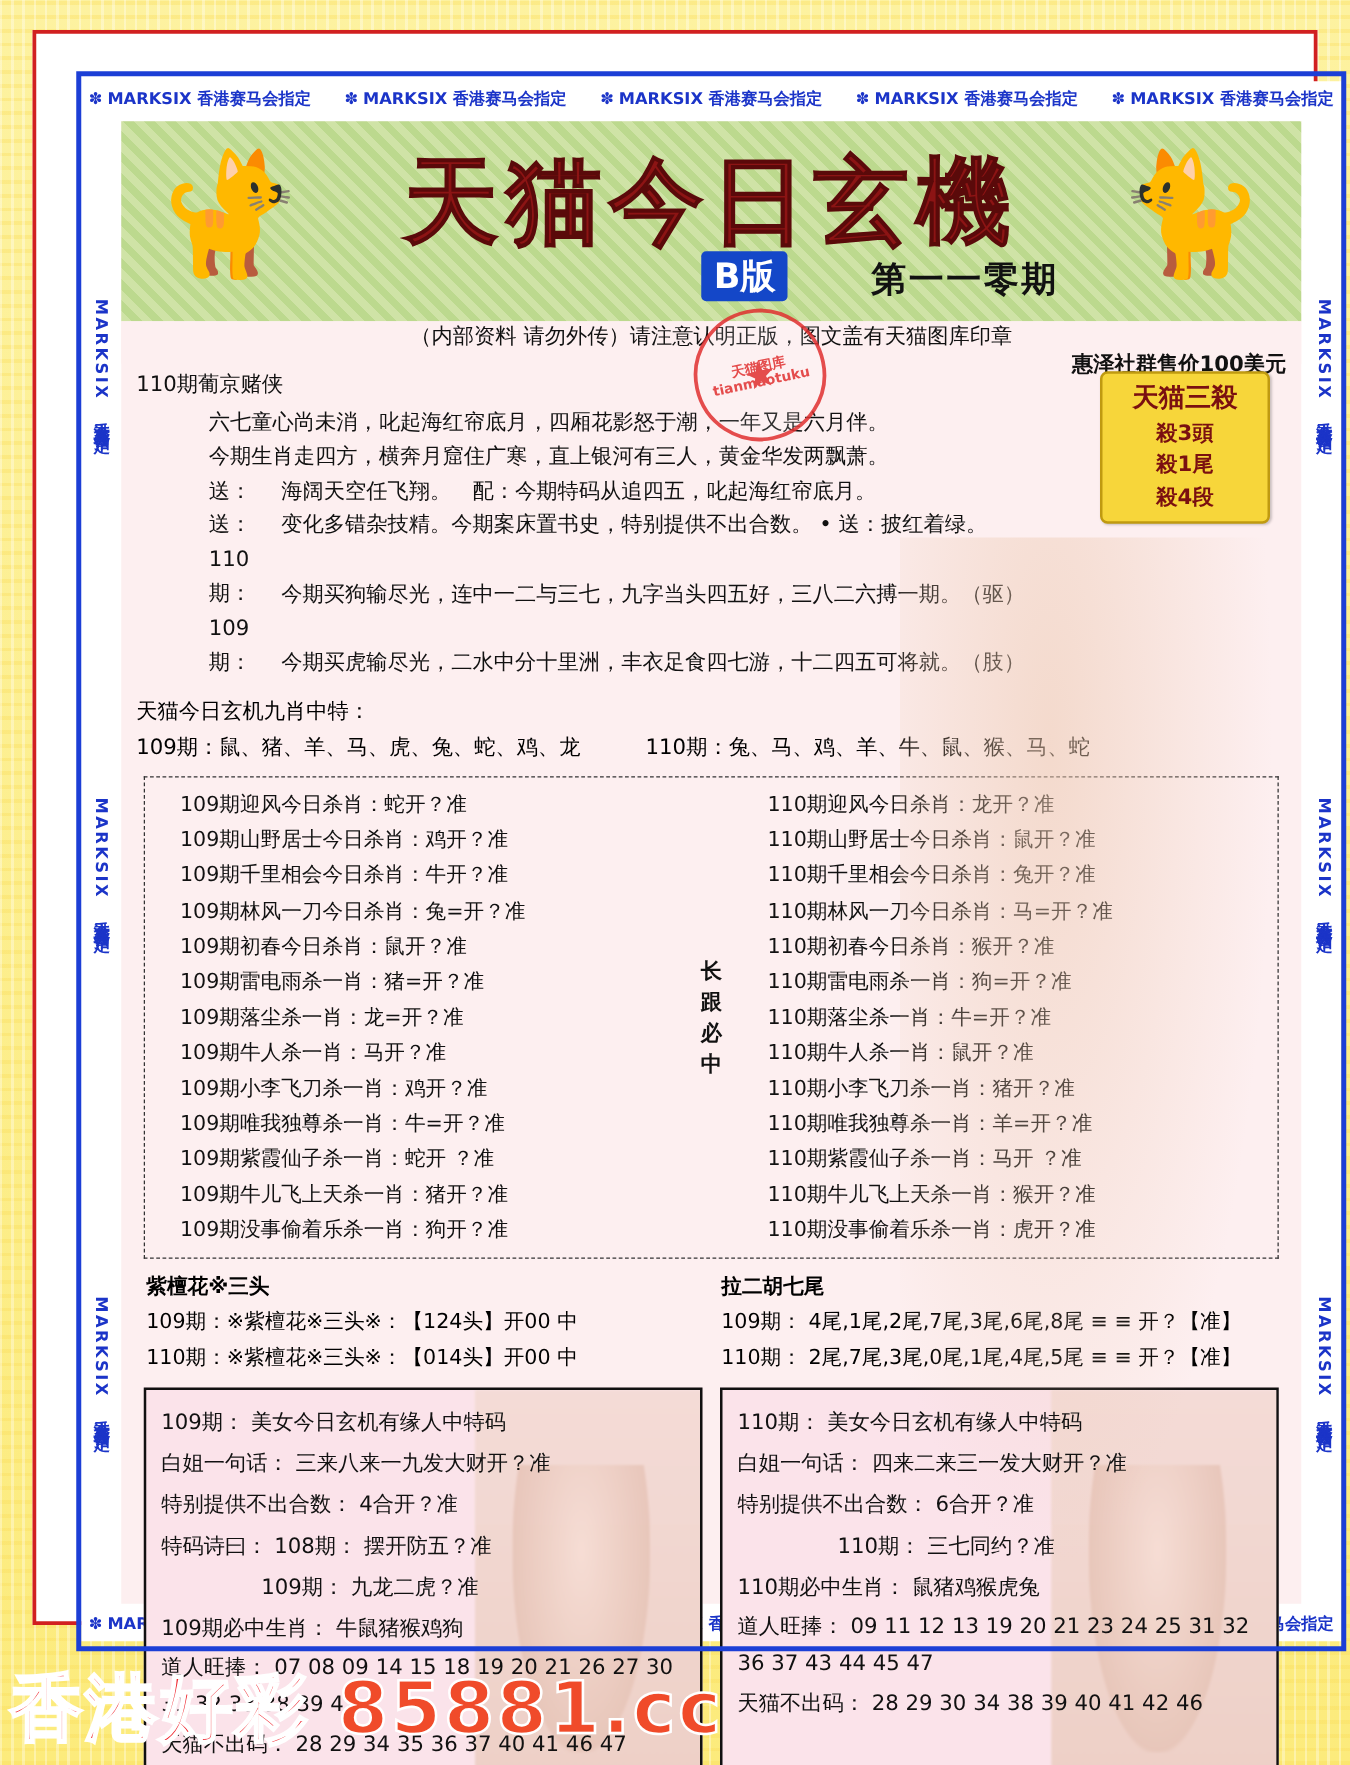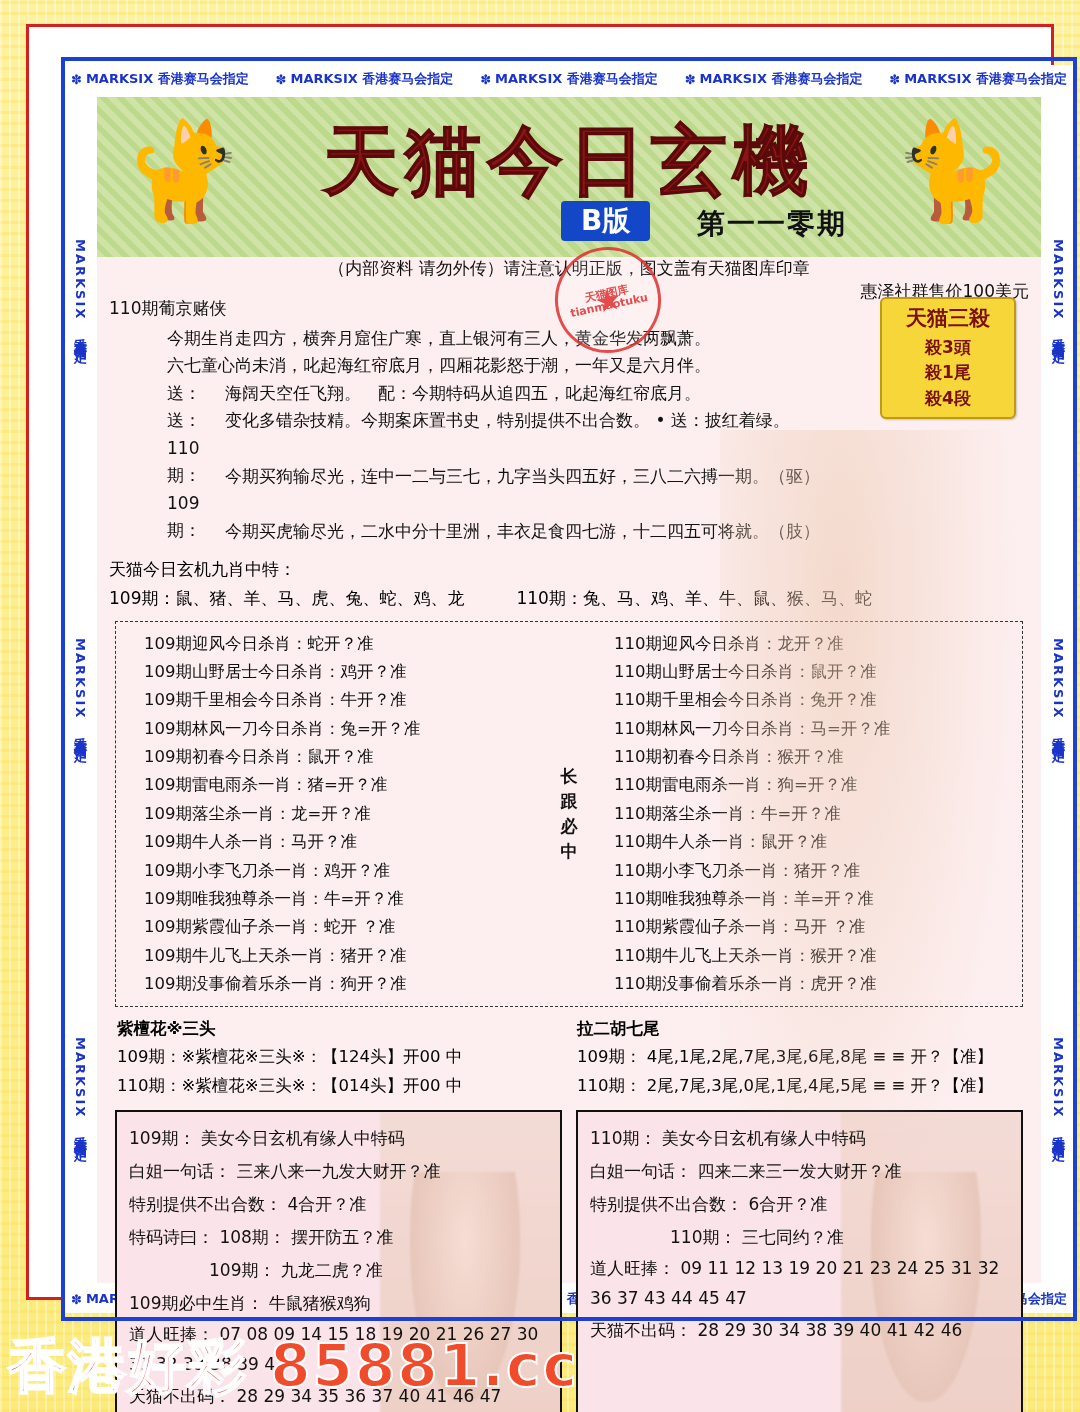--- a/index.html
+++ b/index.html
@@ -72,42 +72,42 @@
   .title-main{
     position:absolute;left:0;right:0;top:14px;text-align:center;
     font-family:"DejaVu Serif","Liberation Serif",serif;
     font-size:76px;font-weight:bold;color:#8c1414;
     -webkit-text-stroke:1px #5a0a0a;
     letter-spacing:6px;
   }
   .badge-b{
     position:absolute;left:464px;top:104px;
     background:#1447c8;color:#fff;font-size:28px;font-weight:bold;
-    padding:1px 20px;border-radius:4px;
+    padding:1px 10px;border-radius:4px;
   }
   .issue{
     position:absolute;left:600px;top:108px;
     font-size:28px;font-weight:bold;color:#111;letter-spacing:2px;
   }
   .seal{
     position:absolute;left:458px;top:150px;width:100px;height:100px;
     border:3px solid #e03030;border-radius:50%;
     color:#e03030;font-size:11px;font-weight:bold;
     display:flex;align-items:center;justify-content:center;text-align:center;
     transform:rotate(-12deg);opacity:.85;z-index:6;line-height:1.1;
     background:rgba(255,255,255,.15);
   }
   .seal .star{position:absolute;font-size:30px;}
 
   .notice{
     height:34px;display:flex;align-items:center;
     font-size:17px;color:#111;padding:0 12px;box-sizing:border-box;
     background:#fdeff0;position:relative;flex-direction:column;
   }
-  .notice .price{margin-left:auto;font-weight:normal;}
+  .notice .price{margin-left:auto;font-weight:bold;}
 
   .body-area{position:relative;padding:4px 12px 0 12px;}
   .poem-block{font-size:17px;line-height:1.62;color:#111;}
   .poem-block .ttl{margin-bottom:2px;}
   .indent{padding-left:58px;}
   .lbl{display:inline-block;width:58px;}
 
   .triple-box{
     position:absolute;right:25px;top:6px;width:132px;
     background:#f7d63a;border:2px solid #c09a10;border-radius:6px;
@@ -259,22 +259,22 @@
 
       <div class="triple-box">
         <div class="hd">天猫三殺</div>
         <div>殺3頭</div>
         <div>殺1尾</div>
         <div>殺4段</div>
       </div>
 
       <div class="poem-block">
         <div class="ttl">110期葡京赌侠</div>
+        <div class="indent">六七童心尚未消，叱起海红帘底月，四厢花影怒于潮，一年又是六月伴。</div>
         <div class="indent">今期生肖走四方，横奔月窟住广寒，直上银河有三人，黄金华发两飘萧。</div>
-        <div class="indent">六七童心尚未消，叱起海红帘底月，四厢花影怒于潮，一年又是六月伴。</div>
         <div class="indent">
           <span class="lbl">送：</span><span>海阔天空任飞翔。　配：今期特码从追四五，叱起海红帘底月。</span>
         </div>
         <div class="indent">
           <span class="lbl">送：</span><span>变化多错杂技精。今期案床置书史，特别提供不出合数。 • 送：披红着绿。</span>
         </div>
         <div class="indent">
           <span class="lbl">110期：</span><span>今期买狗输尽光，连中一二与三七，九字当头四五好，三八二六搏一期。（驱）</span>
         </div>
         <div class="indent">
@@ -360,20 +360,21 @@
               <div class="l">天猫不出码： 28 29 34 35 36 37 40 41 46 47</div>
             </div>
         </div>
         <div class="panel">
           <div class="girl"></div>
           <div class="l">110期： 美女今日玄机有缘人中特码</div>
           <div id="panel1-lines">
               <div class="l">白姐一句话： 四来二来三一发大财开？准</div>
               <div class="l">特别提供不出合数： 6合开？准</div>
               <div class="l ind">110期： 三七同约？准</div>
+              <div class="l">110期必中生肖： 鼠猪鸡猴虎兔</div>
               <div class="l num">道人旺捧： 09 11 12 13 19 20 21 23 24 25 31 32 36 37 43 44 45 47</div>
               <div class="l">天猫不出码： 28 29 30 34 38 39 40 41 42 46</div>
             </div>
         </div>
       </div>
 
     </div>
   </div>
 
   <div class="blue-frame"></div>

